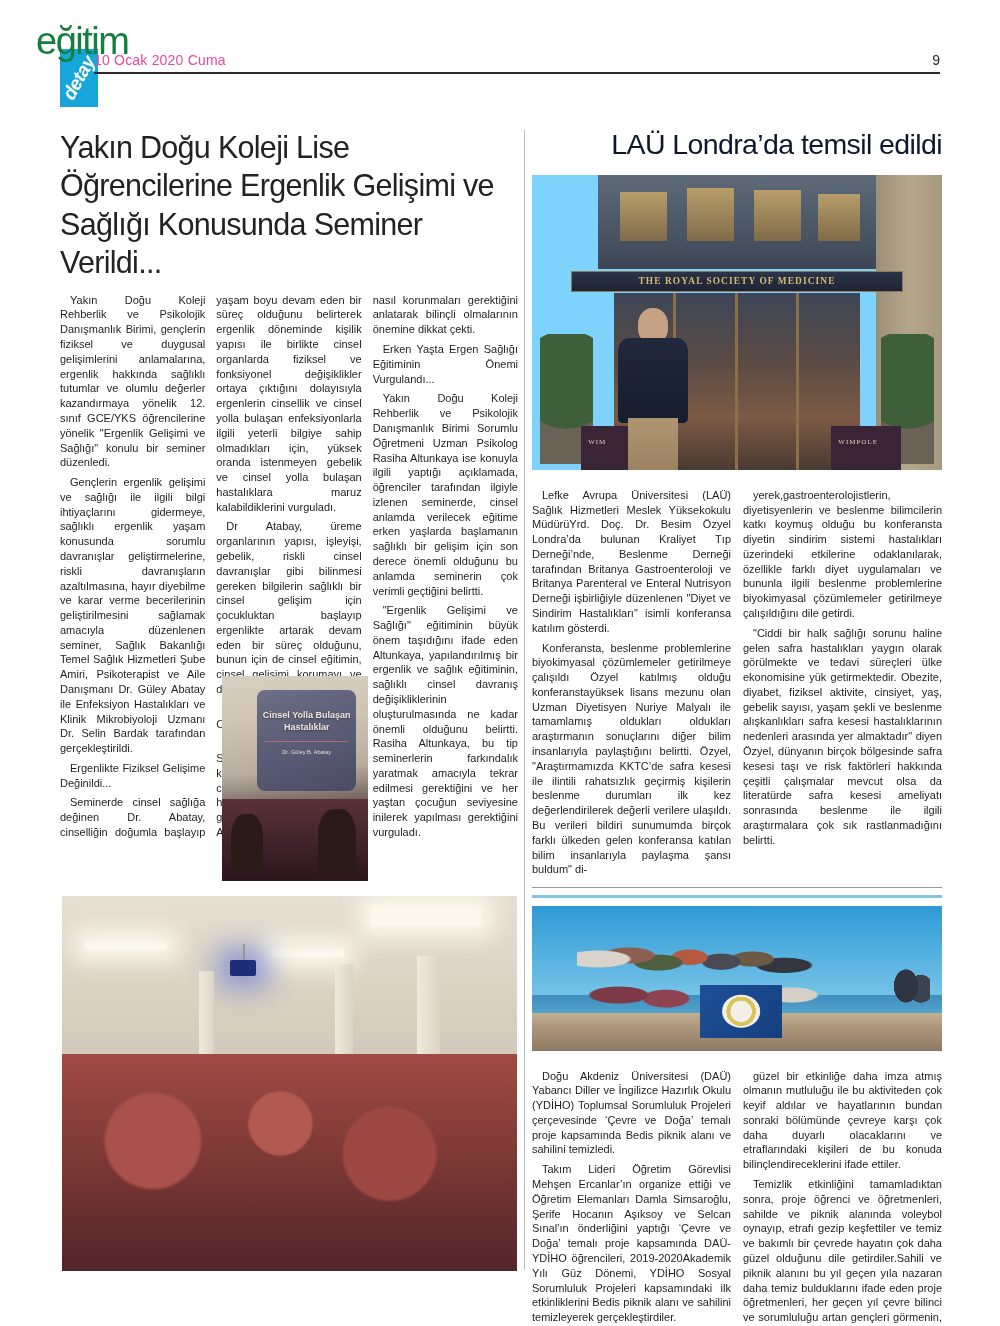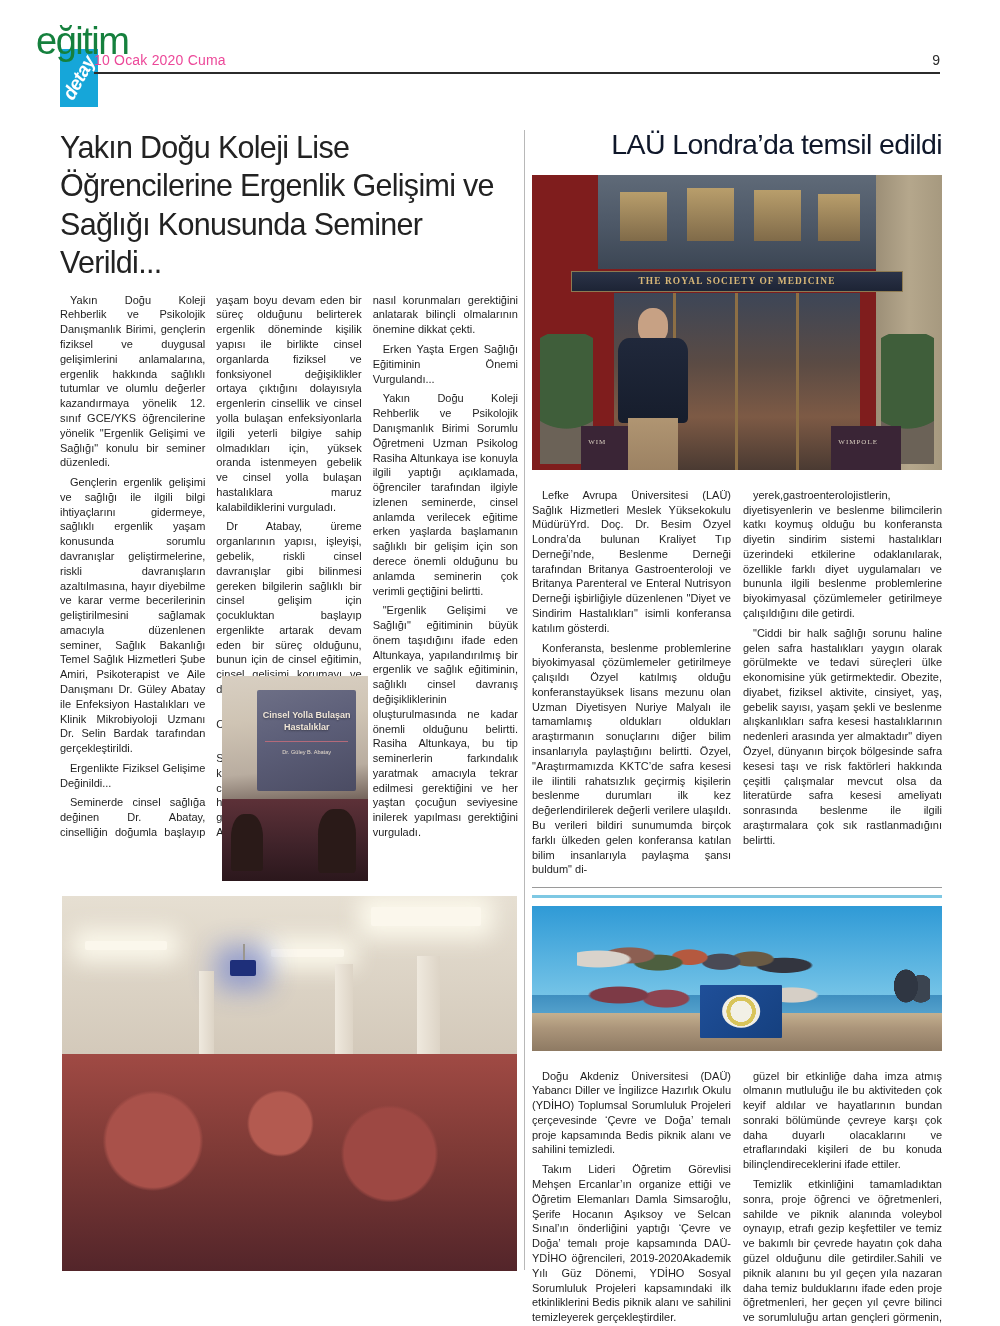--- a/index.html
+++ b/index.html
@@ -71,29 +71,29 @@
   
   .cols3 { column-count: 3; column-gap: 11px; margin-top: 11px; }
   .cols2 { column-count: 2; column-gap: 12px; margin-top: 18px; }
   p.body {
     font-size: 11px; line-height: 1.345; text-align: justify;
     text-indent: 10px; color: #1e1e1e; margin-bottom: 5px;
     hyphens: auto; -webkit-hyphens: auto;
   }
 
   
-  .photo { position: relative; overflow: hidden; background: #7f1d1d; }
+  .photo { position: relative; overflow: hidden; background: #7dd3fc; }
 
   
   .ph-slide { width: 100%; height: 100%;
     background: linear-gradient(175deg,#d8cfc2 0%,#cfc4b4 22%,#b9ada0 46%,#6d5d55 64%,#3a2e2c 100%); }
   .slide-screen {
     position: absolute; left: 24%; top: 7%; width: 68%; height: 49%;
     background: linear-gradient(160deg,#6d6f86 0%,#5c5e78 45%,#4b4c63 100%);
-    border-radius: 2px;
+    border-radius: 8px;
   }
   .slide-t1 { position: absolute; left: 0; top: 20%; width: 100%; text-align: center;
     color: #f0e6d8; font-size: 9px; font-weight: bold; line-height: 1.25;
     text-shadow: 0 1px 2px rgba(0,0,0,.4); }
   .slide-line { position: absolute; left: 8%; top: 50%; width: 84%; height: 1px; background: #b46a7a; }
   .slide-t2 { position: absolute; left: 0; top: 57%; width: 100%; text-align: center;
     color: #e3d9cc; font-size: 5.6px; line-height: 1.5; }
   .slide-table {
     position: absolute; left: 6%; top: 60%; width: 82%; height: 9%;
     background: linear-gradient(180deg,#e9e2d7,#c9bdb0);

